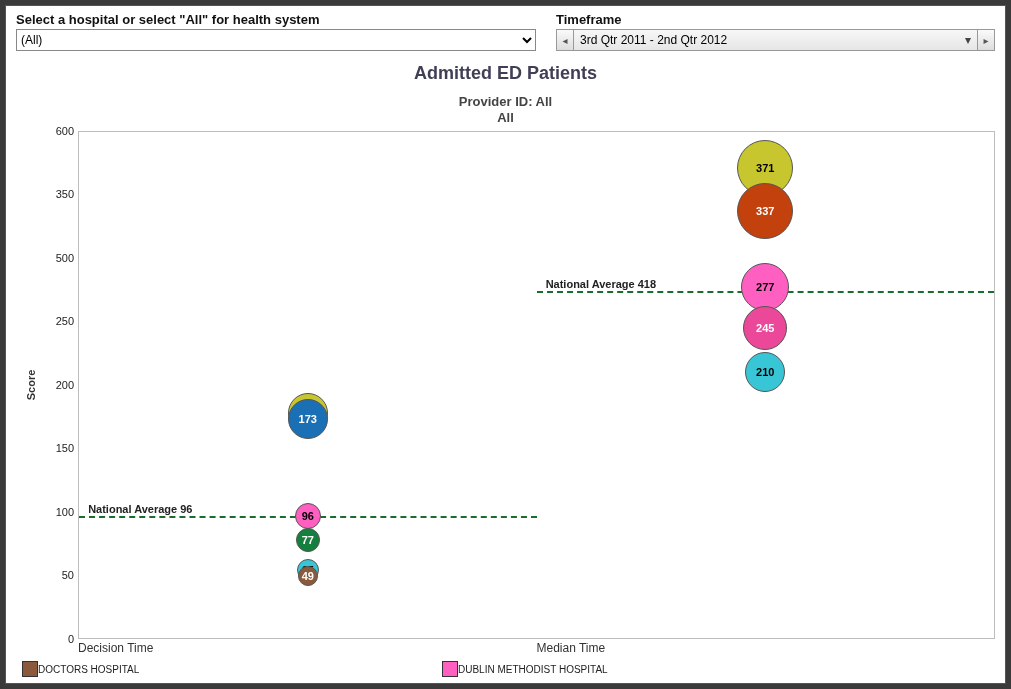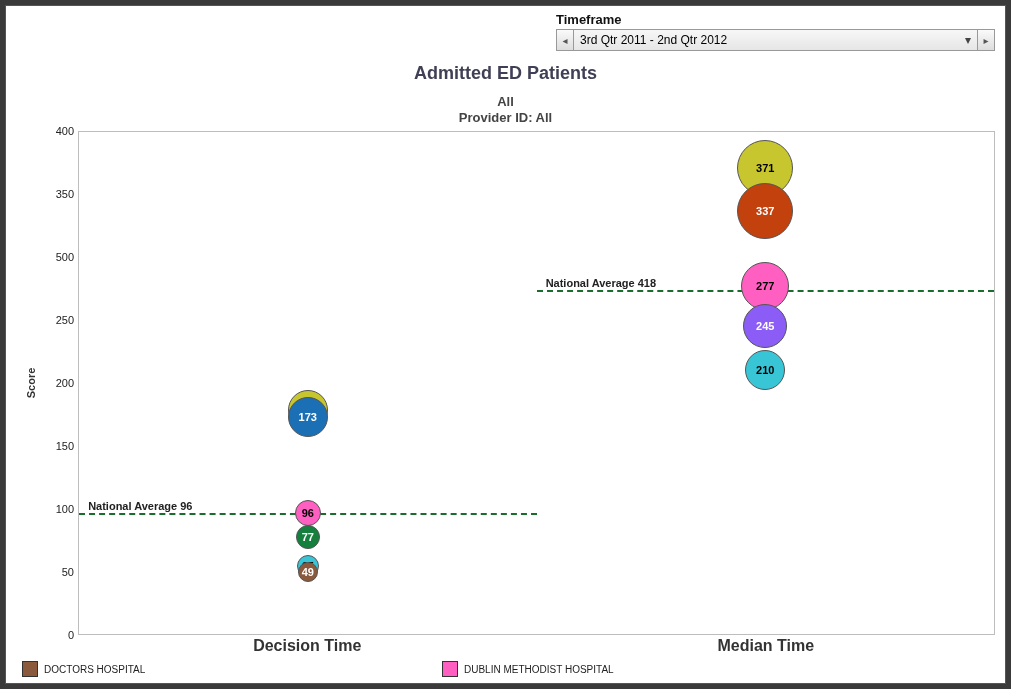--- a/index.html
+++ b/index.html
@@ -161,101 +161,104 @@
     display: flex;
     margin-top: 2px;
   }
   .xrow .spacer-left { width: 62px; }
   .xrow .cats {
     flex: 1;
     display: flex;
   }
   .xcat {
     flex: 1;
-    text-align: center;
-    font-size: 16px;
-    font-weight: bold;
+    text-align: left;
+    font-size: 12px;
+    font-weight: normal;
     color: #333;
   }
 
   .legend {
     display: flex;
     gap: 30px;
     padding: 6px 0 0 6px;
   }
   .legend-item {
     display: flex;
     align-items: center;
-    gap: 6px;
     font-size: 10px;
     color: #222;
     width: 390px;
   }
   .swatch {
     width: 14px; height: 14px;
     border: 1px solid #333;
   }
 </style>
 </head>
 <body>
 
 <div class="frame">
  <div class="panel">
 
   <div class="controls">
     <div class="col-left">
+      <div class="ctrl-label">Select a hospital or select "All" for health system</div>
+      <select class="hospital-select">
+        <option>(All)</option>
+      </select>
     </div>
     <div class="col-right">
       <div class="ctrl-label">Timeframe</div>
       <div class="tf-row">
         <div class="tf-btn">
           <span>◂</span>
         </div>
         <div class="tf-select">
           <span>3rd Qtr 2011 - 2nd Qtr 2012</span>
         </div>
         <div class="tf-btn">
           <span>▸</span>
         </div>
       </div>
     </div>
   </div>
 
   <div class="chart-titles">
     <div class="chart-title">Admitted ED Patients</div>
     <div class="chart-sub">
+      <div>Provider ID: All</div>
       <div>All</div>
-      <div>Provider ID: All</div>
     </div>
   </div>
 
   <div class="chart-wrap">
     <div class="yaxis-rail">
       <div class="yaxis-label">Score</div>
     </div>
     <div class="yaxis-ticks" id="yticks">
           <div class="tick" style="top: 100%;">0</div>
           <div class="tick" style="top: 87.5%; margin-left: 24px;">50</div>
           <div class="tick" style="top: 75%;">100</div>
           <div class="tick" style="top: 62.5%;">150</div>
           <div class="tick" style="top: 50%;">200</div>
           <div class="tick" style="top: 37.5%;">250</div>
           <div class="tick" style="top: 25%;">500</div>
           <div class="tick" style="top: 12.5%;">350</div>
-          <div class="tick" style="top: 0%;">400</div>
+          <div class="tick" style="top: 0%;">600</div>
         </div>
     <div class="plot" id="plot">
           <div class="refline" style="top: 76%; left: 0%; width: 50%;"></div>
           <div class="ref-label" style="top: 76%; left: 1%;">National Average 96</div>
           <div class="refline" style="top: 31.5%; left: 50%; width: 50%;"></div>
           <div class="ref-label" style="top: 31.5%; left: 51%;">National Average 418</div>
           <div class="bubble" style="background: rgb(199, 198, 47); width: 56px; height: 56px; left: 75%; top: 7.25%; color: rgb(0, 0, 0);">371</div>
           <div class="bubble" style="background: #c2410c; width: 56px; height: 56px; left: 75%; top: 15.75%; color: rgb(255, 255, 255);">337</div>
           <div class="bubble" style="background: rgb(255, 95, 193); width: 48px; height: 48px; left: 75%; top: 30.75%; color: rgb(0, 0, 0);">277</div>
-          <div class="bubble" style="background: #8b5cf6; width: 44px; height: 44px; left: 75%; top: 38.75%; color: rgb(255, 255, 255);">245</div>
+          <div class="bubble" style="background: #ec4899; width: 44px; height: 44px; left: 75%; top: 38.75%; color: rgb(255, 255, 255);">245</div>
           <div class="bubble" style="background: rgb(199, 198, 47); width: 40px; height: 40px; left: 25%; top: 55.5%; color: rgb(0, 0, 0);">178</div>
           <div class="bubble" style="background: rgb(27, 111, 181); width: 40px; height: 40px; left: 25%; top: 56.75%; color: rgb(255, 255, 255);">173</div>
           <div class="bubble" style="background: rgb(56, 197, 214); width: 40px; height: 40px; left: 75%; top: 47.5%; color: rgb(0, 0, 0);">210</div>
           <div class="bubble" style="background: rgb(255, 95, 193); width: 26px; height: 26px; left: 25%; top: 76%; color: rgb(0, 0, 0);">96</div>
           <div class="bubble" style="background: #15803d; width: 24px; height: 24px; left: 25%; top: 80.75%; color: rgb(255, 255, 255);">77</div>
           <div class="bubble" style="background: rgb(56, 197, 214); width: 22px; height: 22px; left: 25%; top: 83.75%; color: rgb(0, 0, 0); margin-top: 14px;">65</div>
           <div class="bubble" style="background: rgb(139, 90, 60); width: 20px; height: 20px; left: 25%; top: 87.75%; color: rgb(255, 255, 255);">49</div>
         </div>
   </div>
 

